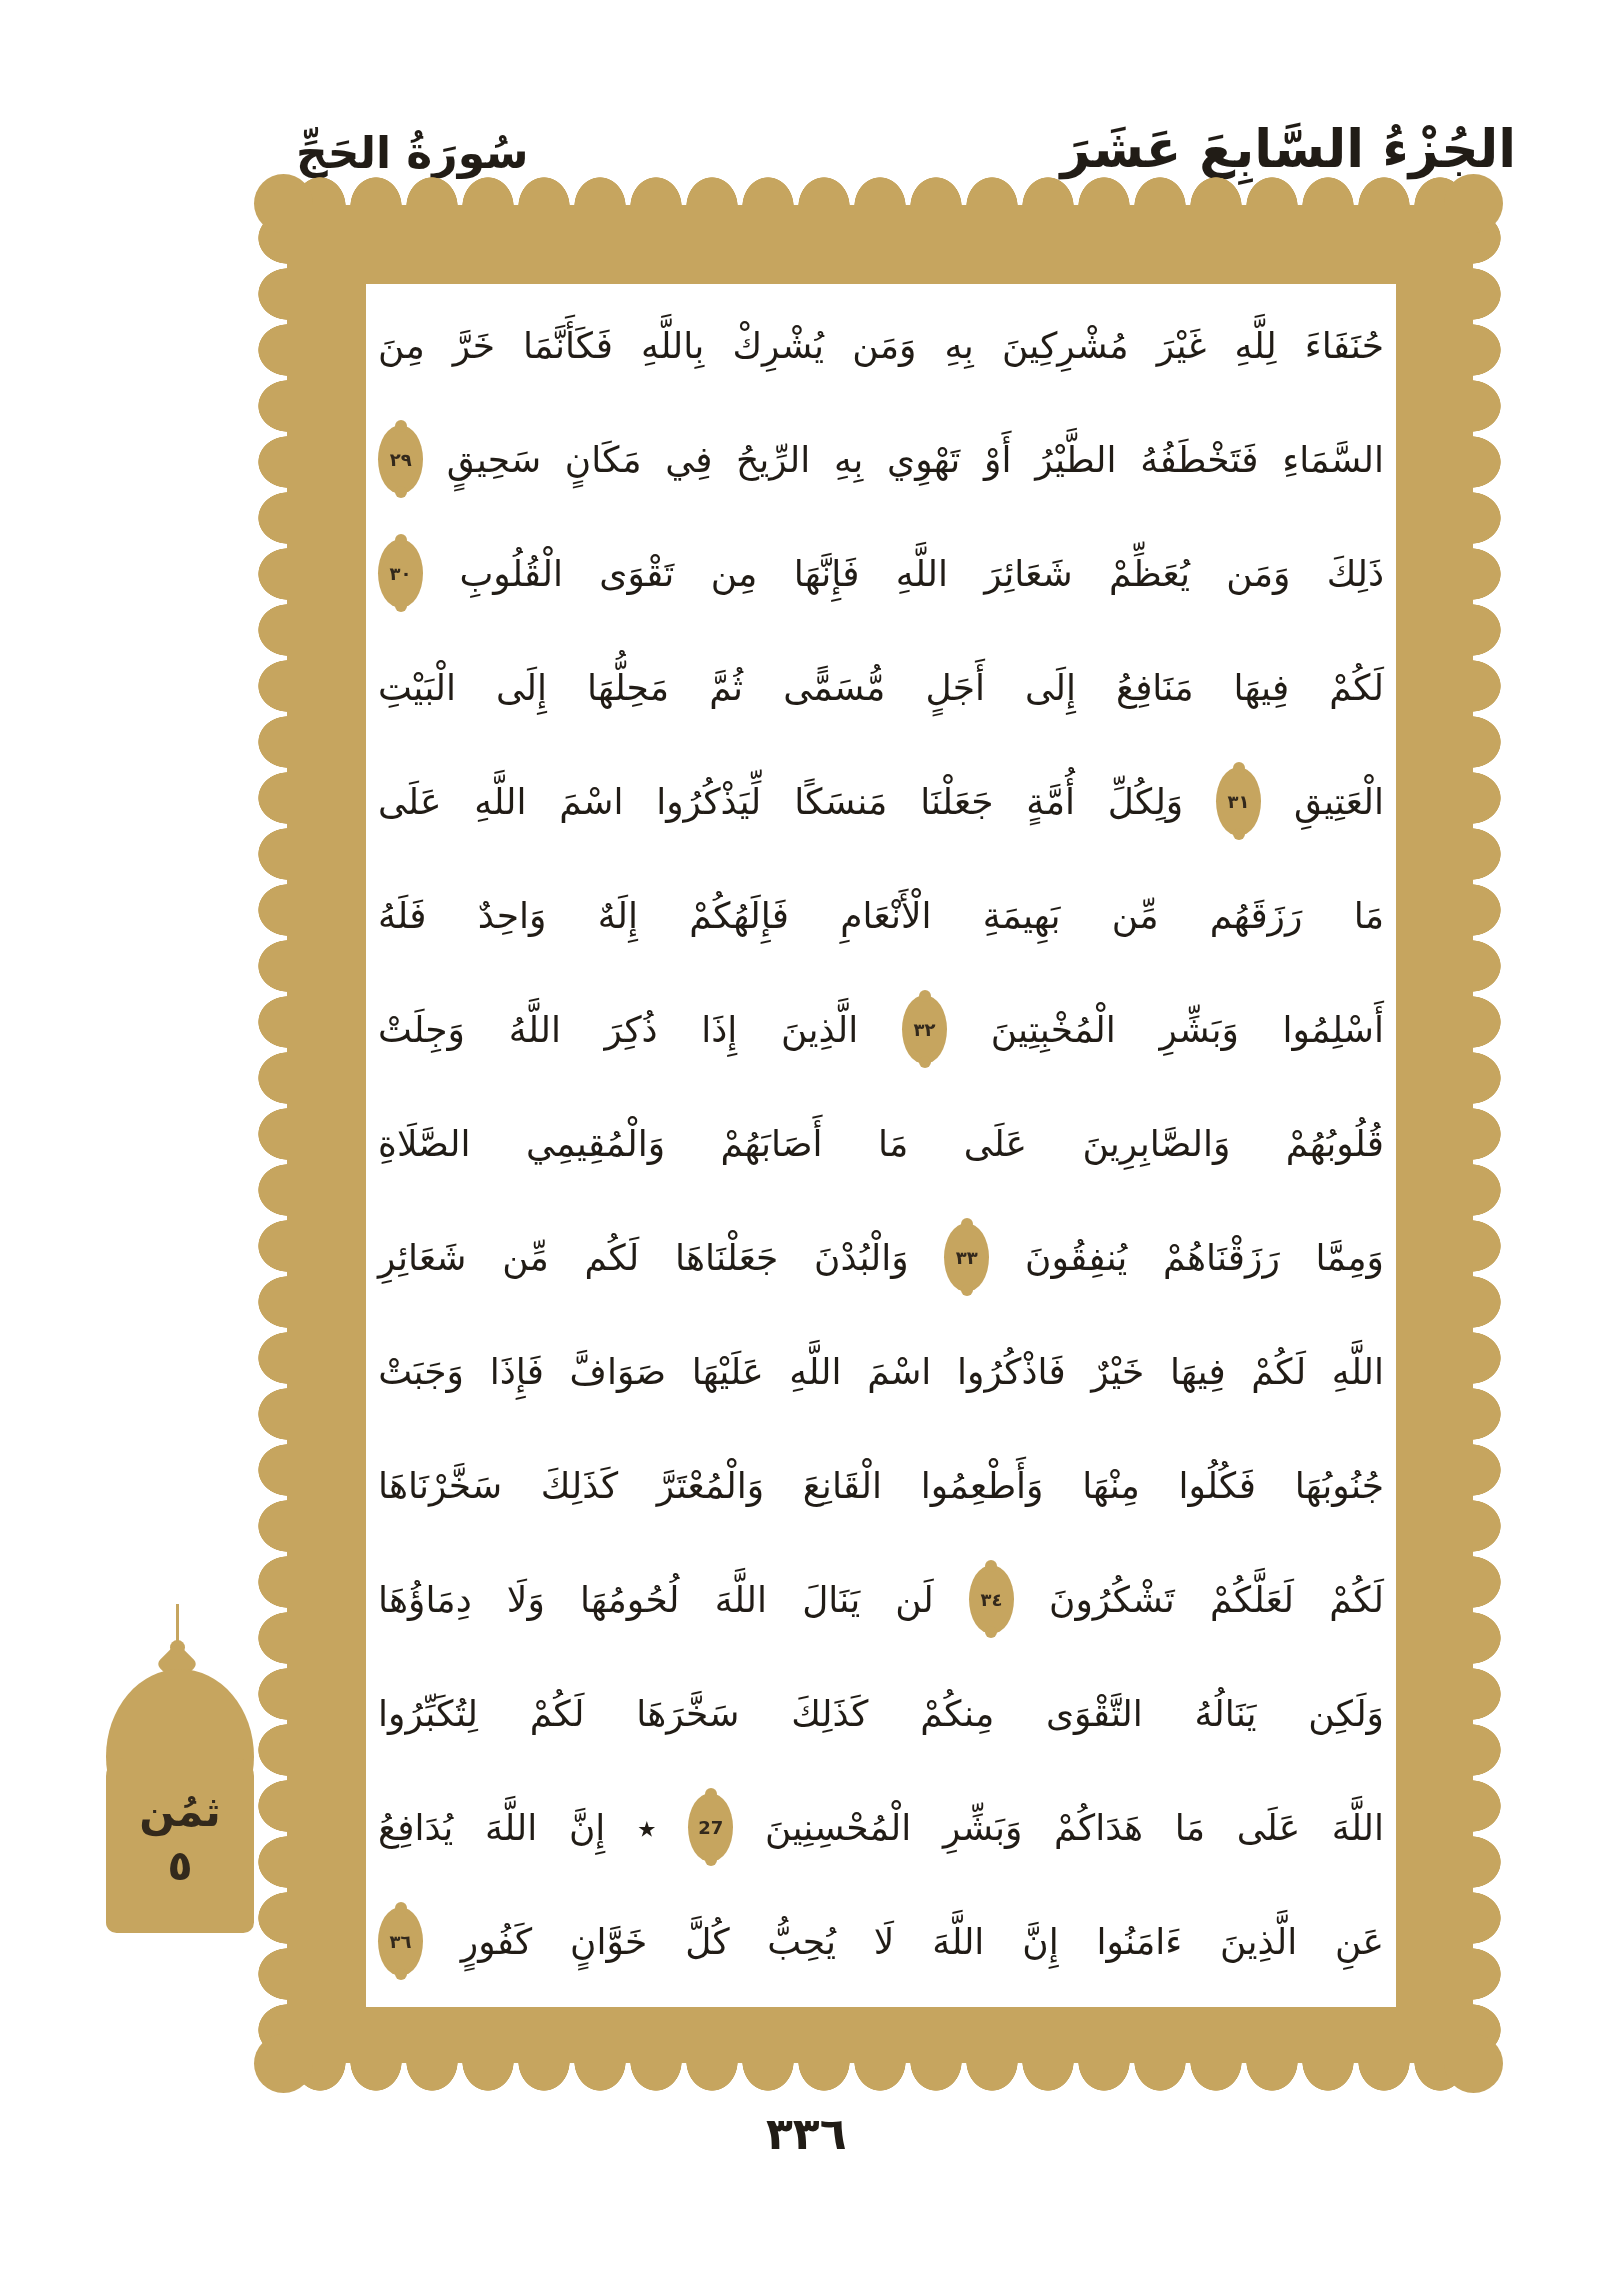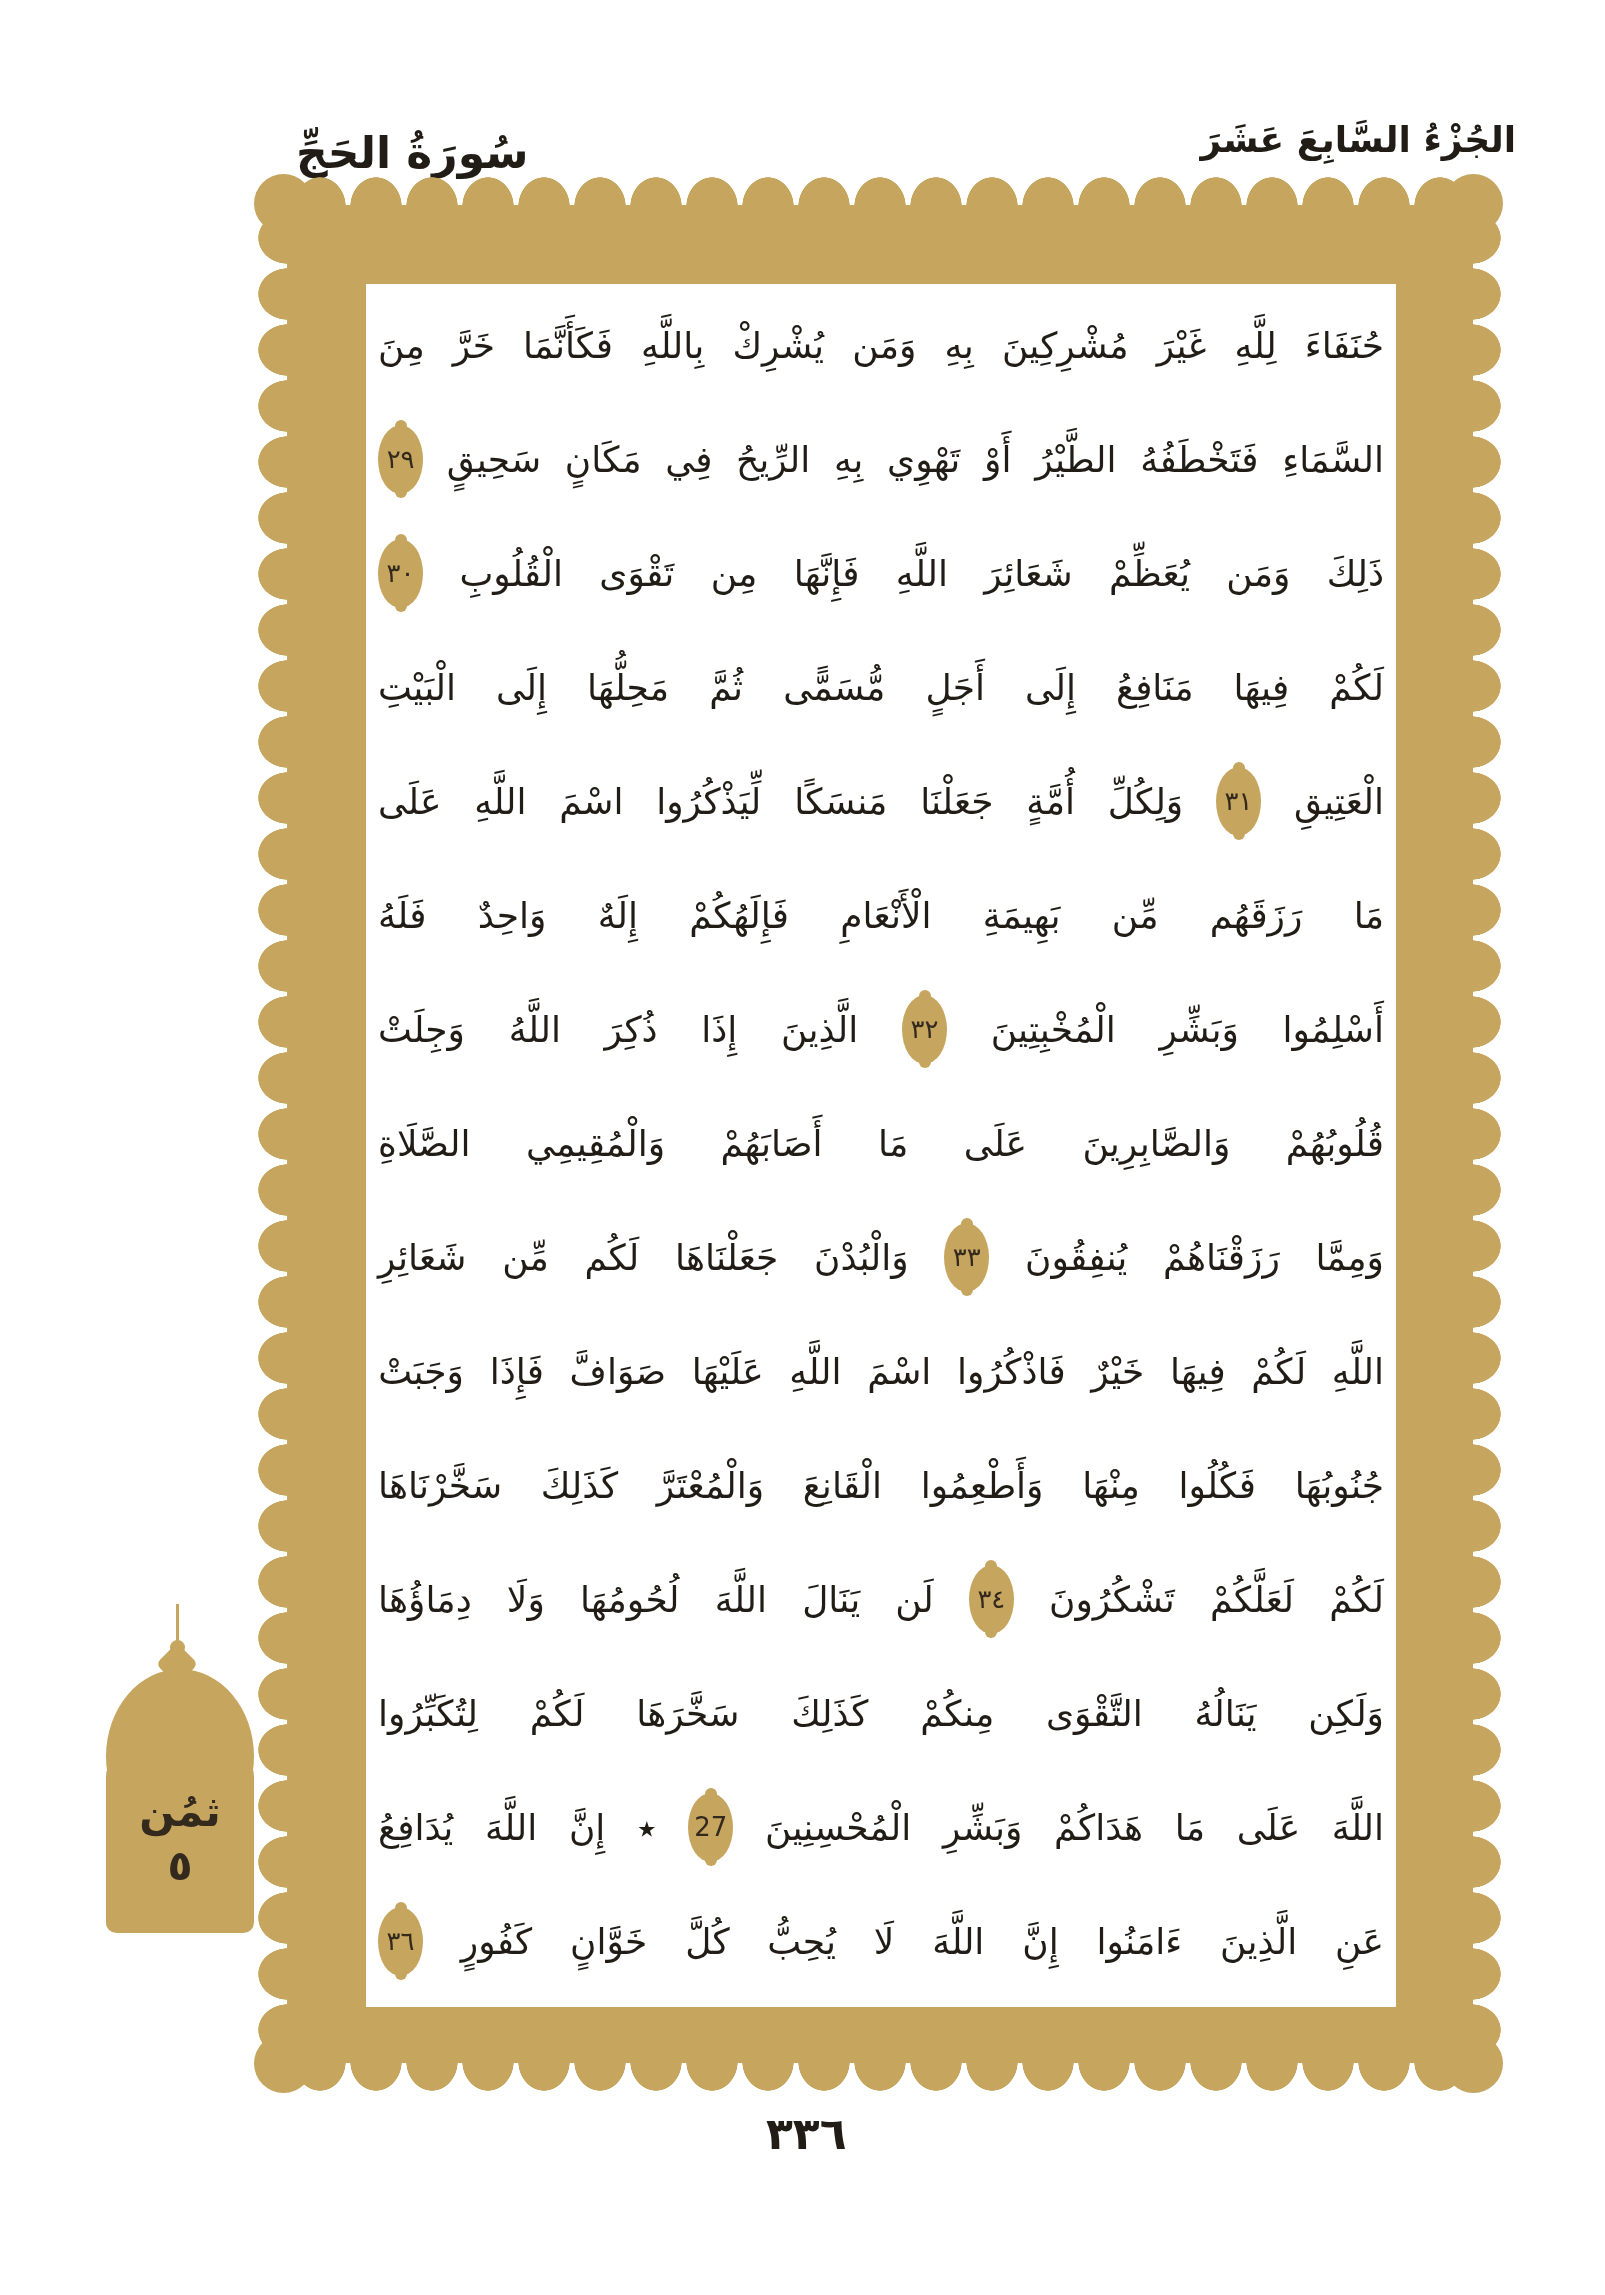--- a/index.html
+++ b/index.html
@@ -21,21 +21,21 @@
   }
   
   .hdr{
     position:absolute;
     direction:rtl;
     font-weight:bold;
     color:var(--ink);
     white-space:nowrap;
   }
   .hdr-surah{ left:296px; top:127px; font-size:44px; }
-  .hdr-juz{ right:89px; top:119px; font-size:36px; }
+  .hdr-juz{ right:89px; top:119px; font-size:52px; }
 
   
   .frame-band{
     position:absolute;
     left:287px; top:205px;
     width:1186px; height:1858px;
     background:var(--gold);
   }
   .frame-inner{
     position:absolute;
@@ -91,21 +91,21 @@
     color:var(--ink);
     white-space:nowrap;
   }
   .word{ white-space:nowrap; }
   .aya-marker{
     flex:0 0 auto;
     width:45px; height:69px;
     background:var(--gold);
     border-radius:50%;
     display:flex; align-items:center; justify-content:center;
-    font-size:26px; font-weight:normal;
+    font-size:18px; font-weight:bold;
     color:var(--marker-ink);
     position:relative;
   }
   .aya-marker::before,
   .aya-marker::after{
     content:"";
     position:absolute; left:50%;
     width:12px; height:12px;
     background:var(--gold);
     border-radius:50%;

